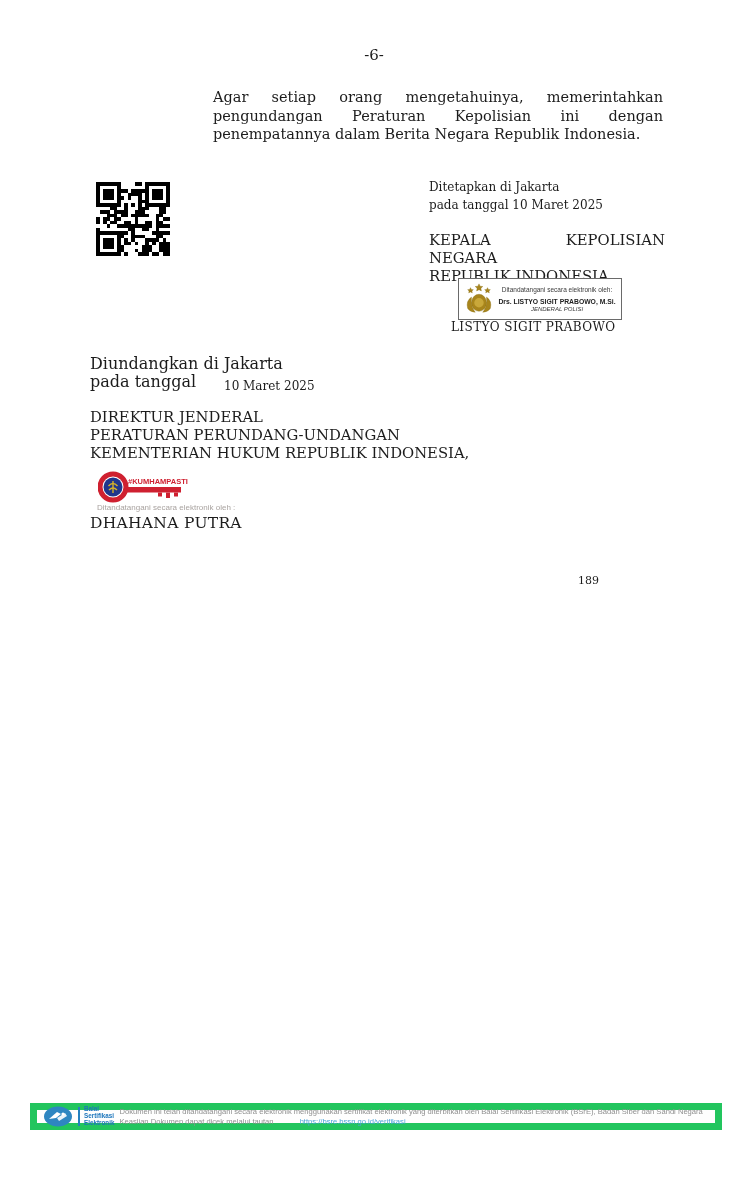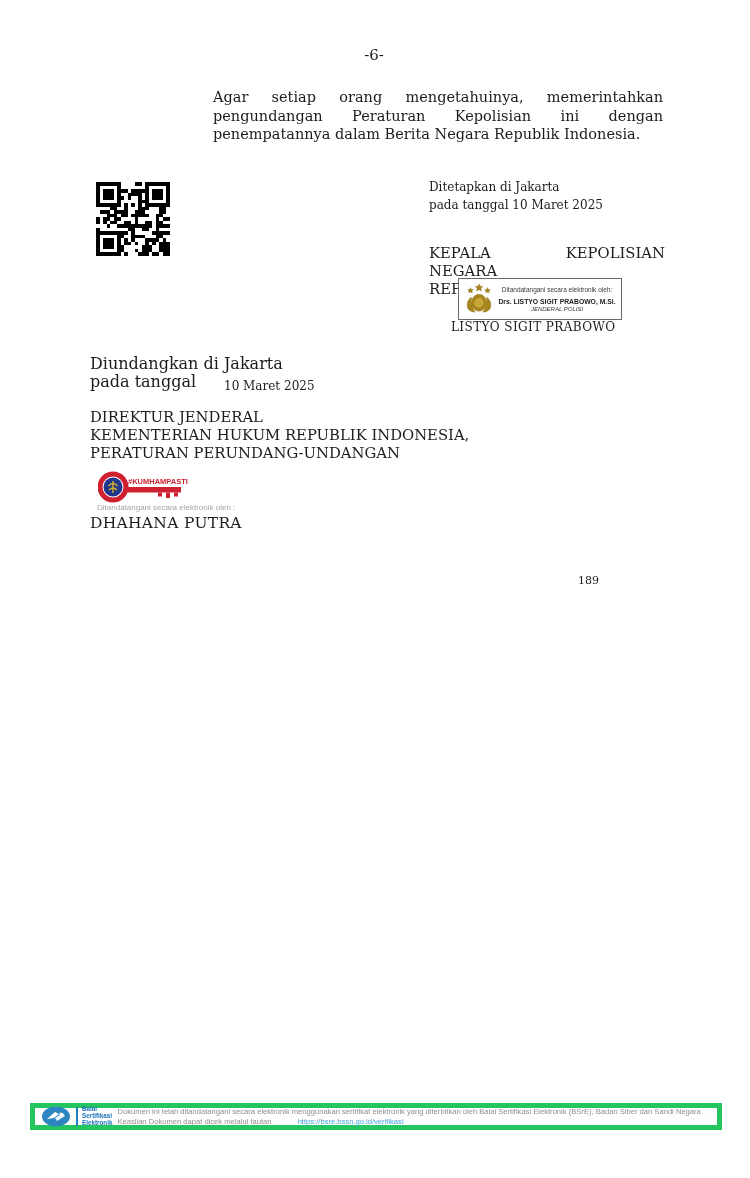--- a/index.html
+++ b/index.html
@@ -16,21 +16,21 @@
   .closing-par {
     top:88px; left:213px; width:450px;
     font-size:14.5px; line-height:18.5px;
     text-align:justify; text-align-last:left;
   }
 
   .qr { top:182px; left:96px; width:74px; height:74px; }
   .qr svg { width:100%; height:100%; }
 
   .enact-block { top:179px; left:429px; width:236px; font-size:12px; line-height:17.5px; }
-  .enact-office { top:231px; left:429px; width:236px; font-size:14.8px; line-height:18px;margin-top:13px; }
+  .enact-office { top:231px; left:429px; width:236px; font-size:14.8px; line-height:18px; }
   .just-line { text-align:justify; text-align-last:justify; }
 
   .stamp-polri {
     top:278px; left:458px; width:164px; height:42px;
     border:1px solid #6a6a6a; background:#fff;
     display:flex; align-items:center; padding:2px 3px;
     font-family:"Liberation Sans", sans-serif;
   }
   .stamp-polri .emblem { width:34px; height:34px; flex:0 0 34px; }
   .stamp-polri .stext { flex:1; text-align:center; color:#3a3a3a; }
@@ -47,21 +47,21 @@
   .kumham-logo { top:471px; left:98px; width:110px; height:34px;text-align:right; }
   .kumham-label { top:503px; left:97px; font-size:8px; color:#a9a3a0;
                   font-family:"Liberation Sans", sans-serif; }
   .signer2 { top:514px; left:90px; font-size:15.5px; letter-spacing:0.3px; }
 
   .gazette { top:568px; left:88px; font-size:15px; }
   .gazette-no { top:574px; left:578px; font-size:11px; }
 
   .footer-box {
     top:1103px; left:30px; width:692px; height:27px;
-    border:5px solid #22c55e; background:#fefefe;
+    border:7px solid #22c55e; background:#fefefe;
     display:flex; align-items:center; padding:2px 6px;
     font-family:"Liberation Sans", sans-serif;
   }
   .footer-box .bsre-logo { width:30px; height:21px; flex:0 0 30px; }
   .footer-box .vline { width:2px; height:19px; background:#2380bf; margin:0 4px 0 5px; }
   .footer-brand { color:#1c75bc; font-weight:bold; font-size:6.3px; line-height:6.8px;
                   margin-right:5px; flex:0 0 auto; }
   .footer-text { color:#8f8f8f; font-size:7.6px; line-height:10px; }
   .footer-text a { color:#4aa3d8; text-decoration:none;padding-left:24px; }
 </style>
@@ -269,22 +269,22 @@
   <div class="abs signer1">LISTYO SIGIT PRABOWO</div>
 
   <div class="abs promulg-block">
     <div>Diundangkan di Jakarta</div>
     <div>pada tanggal</div>
   </div>
   <div class="abs promulg-date">10 Maret 2025</div>
 
   <div class="abs promulg-office">
     <div>DIREKTUR JENDERAL</div>
+    <div>PERATURAN PERUNDANG-UNDANGAN</div>
     <div>KEMENTERIAN HUKUM REPUBLIK INDONESIA,</div>
-    <div>PERATURAN PERUNDANG-UNDANGAN</div>
   </div>
 
   <div class="abs kumham-logo">
     <svg viewBox="0 0 110 34">
       <circle cx="15" cy="16" r="13" fill="none" stroke="#cf2030" stroke-width="5"></circle>
       <circle cx="15" cy="16" r="9.5" fill="#20368c"></circle>
       <g stroke="#d4b12a" stroke-width="1.4" fill="none">
         <line x1="15" y1="10" x2="15" y2="22"></line>
         <path d="M10.5 15 q4.5 -5 9 0"></path>
         <path d="M11 19 q4 -4 8 0"></path>

